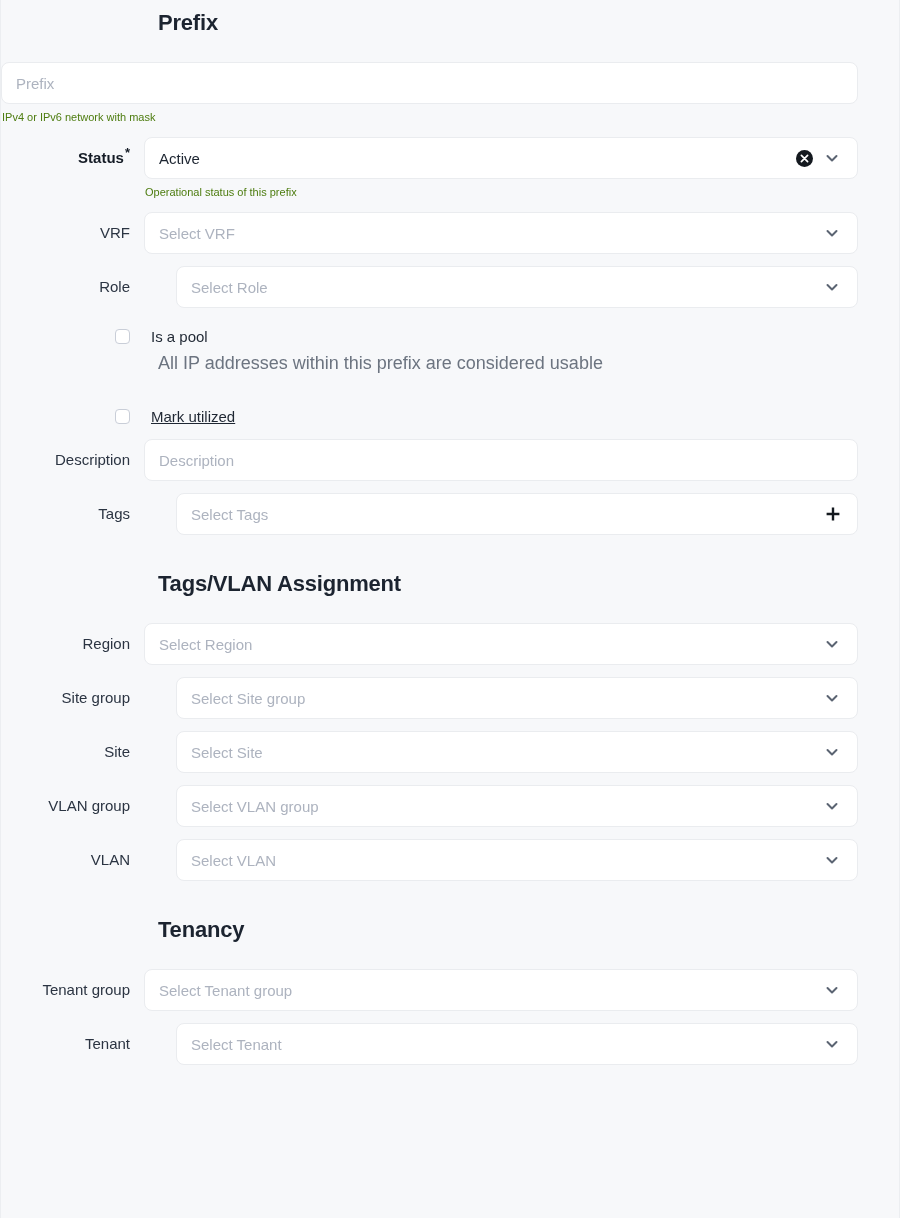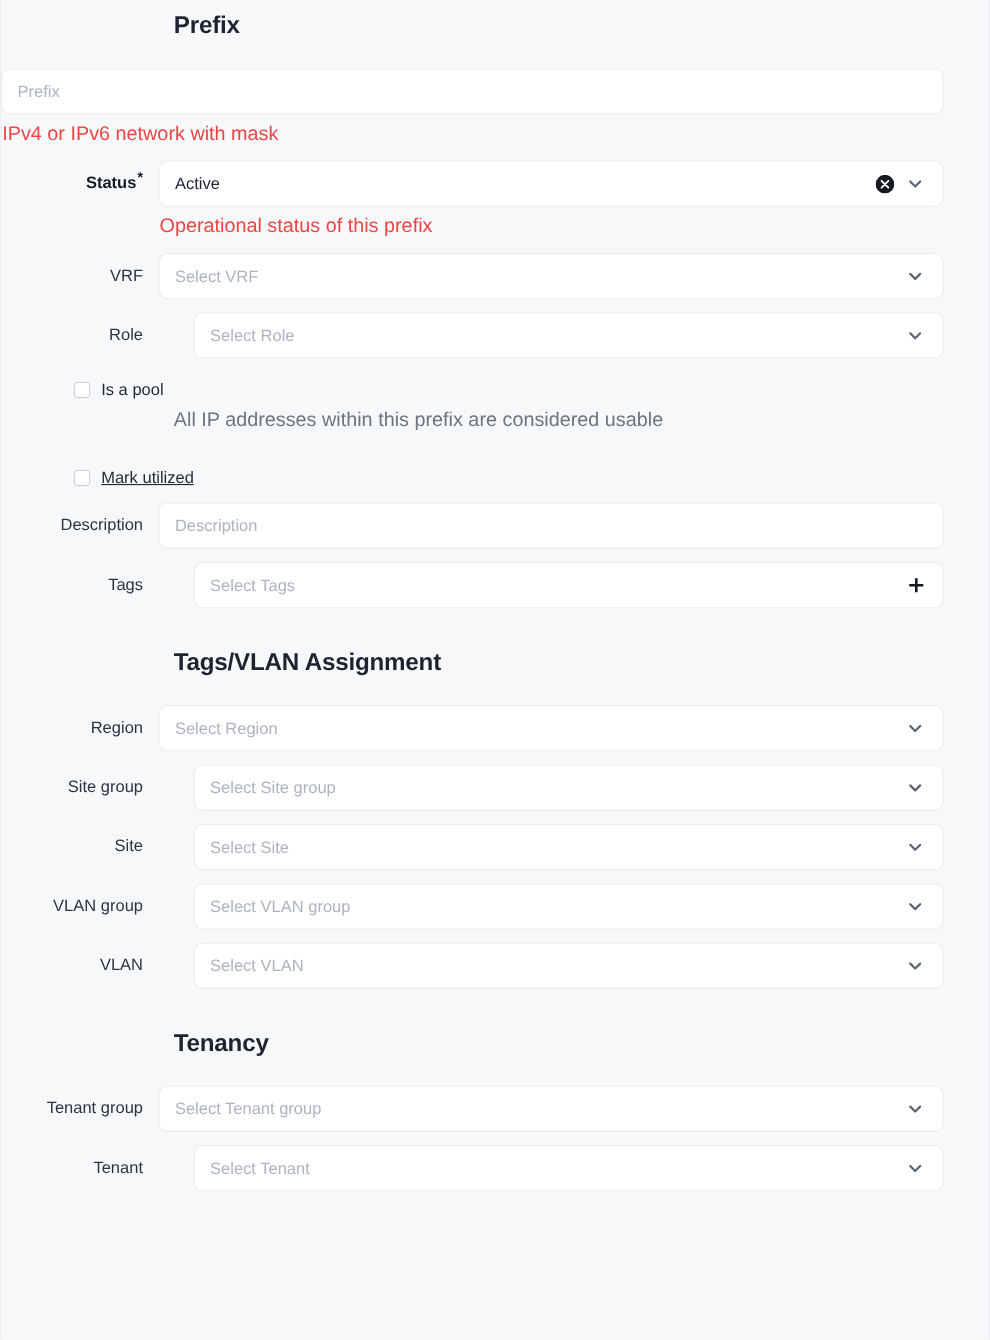--- a/index.html
+++ b/index.html
@@ -80,42 +80,43 @@
   }
   .field .txt {
     flex: 1 1 auto;
     color: #adb3bf;
     white-space: nowrap;
     overflow: hidden;
   }
   .field .txt.filled { color: #1d2531; }
 
   .help {
-    font-size: 18px;
-    color: #ef4444;
+    font-size: 11px;
+    color: #4d7c0f;
     margin-top: 7px;
     padding-left: 1px;
   }
 
   
   .icn { display: flex; align-items: center; justify-content: center; flex: 0 0 auto; }
   .chev { width: 22px; height: 22px; margin-left: 8px; }
   .chev svg { display: block; }
 
   .clear { width: 17px; height: 17px; margin-left: 6px; }
   .clear svg { display: block; }
 
   .plus { width: 20px; height: 20px; margin-left: 8px; }
   .plus svg { display: block; }
 
   
   .cb-row {
     display: flex;
     align-items: center;
-    padding-left: 66px;
+    padding-left: 114px;
+    gap: 11px;
   }
   .cb-gap-1 { margin-top: 20px; }
   .cb-gap-2 { margin-top: 34px; text-decoration: underline; }
   .cb-box {
     width: 15px; height: 15px;
     border: 1.5px solid #c9ced8;
     border-radius: 4px;
     background: #fff;
     flex: 0 0 auto;
   }

